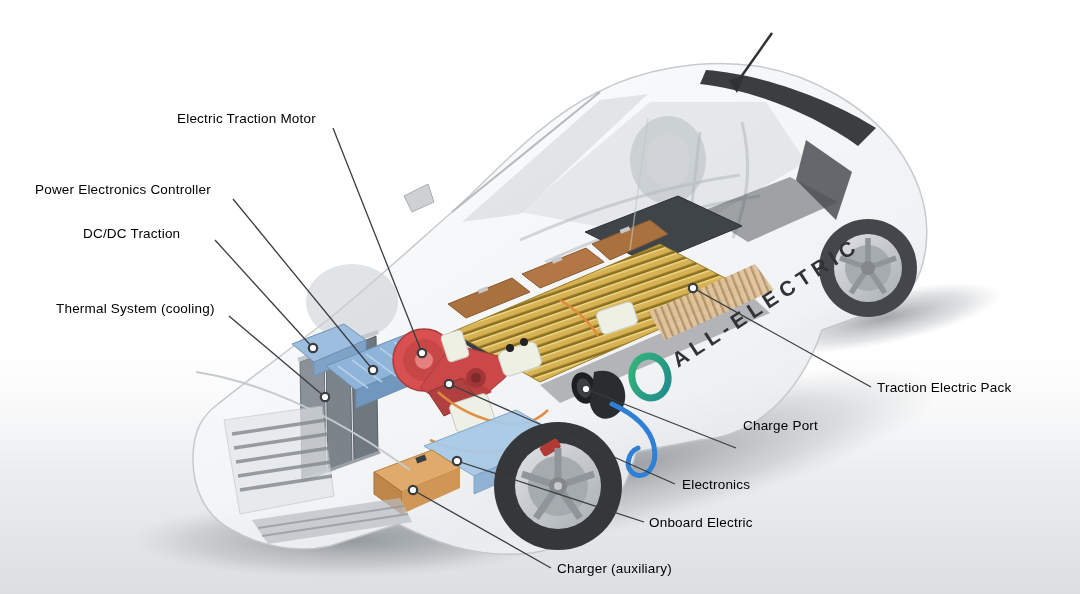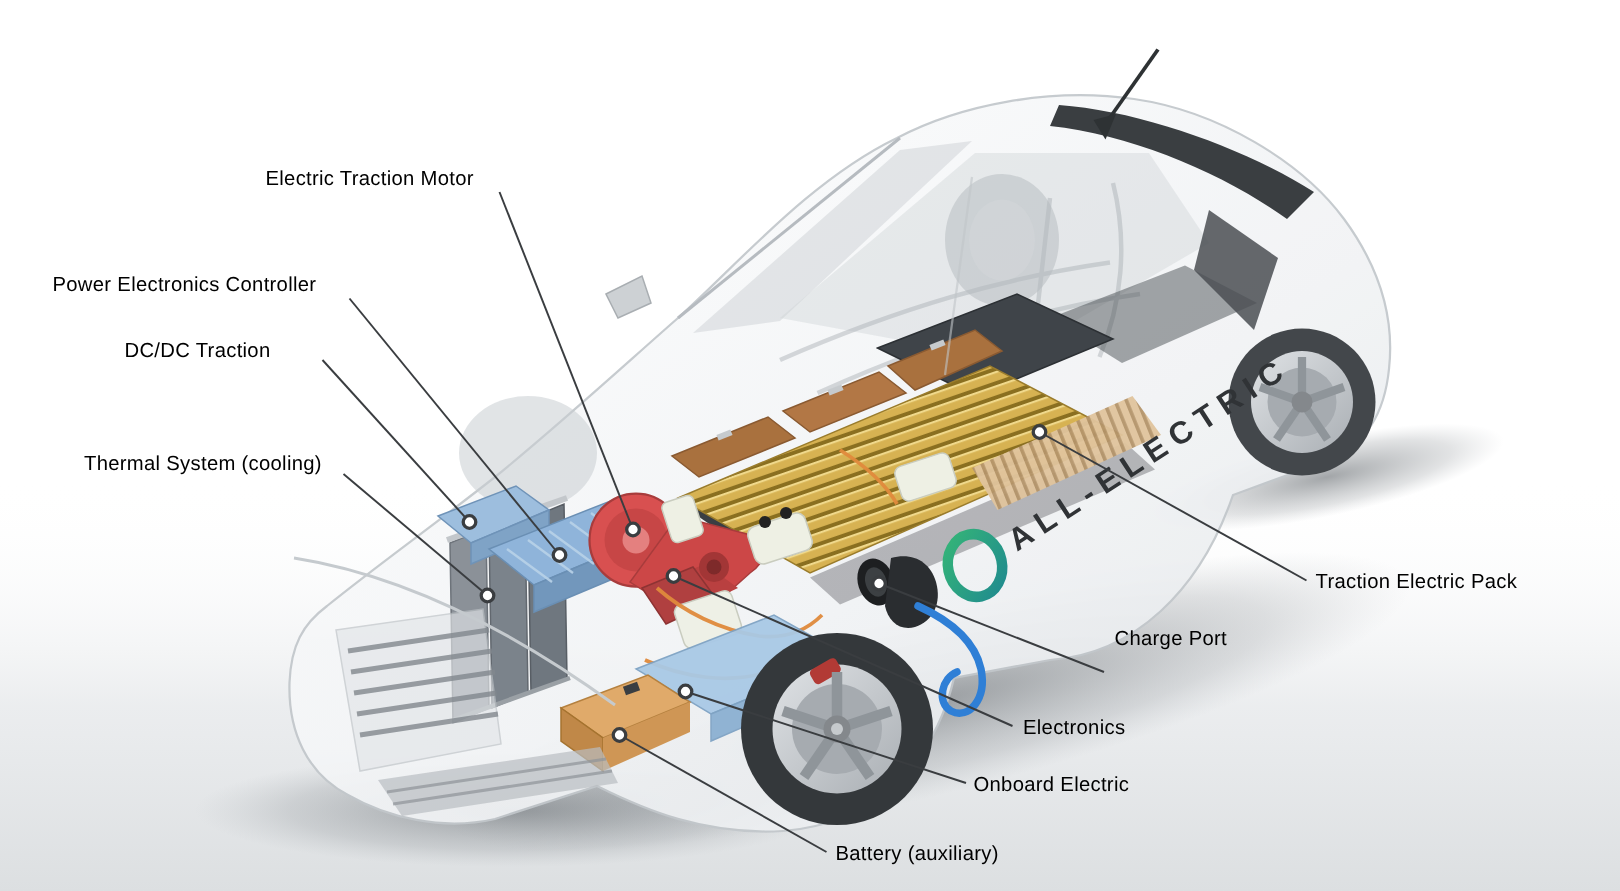--- a/index.html
+++ b/index.html
@@ -294,15 +294,15 @@
   </svg>
 
   <span class="lbl lbl-motor">Electric Traction Motor</span>
   <span class="lbl lbl-pec">Power Electronics Controller</span>
   <span class="lbl lbl-dcdc">DC/DC Traction</span>
   <span class="lbl lbl-thermal">Thermal System (cooling)</span>
   <span class="lbl lbl-tbp">Traction Electric Pack</span>
   <span class="lbl lbl-charge">Charge Port</span>
   <span class="lbl lbl-trans">Electronics</span>
   <span class="lbl lbl-onboard">Onboard Electric</span>
-  <span class="lbl lbl-auxbat">Battery (auxiliary)</span>
+  <span class="lbl lbl-auxbat">Charger (auxiliary)</span>
 
 </div>
 
 </body></html>

